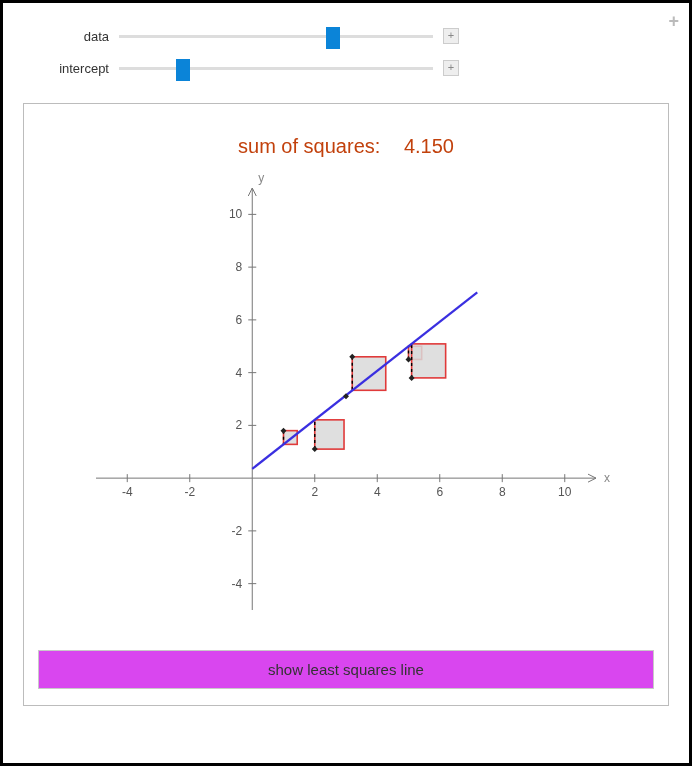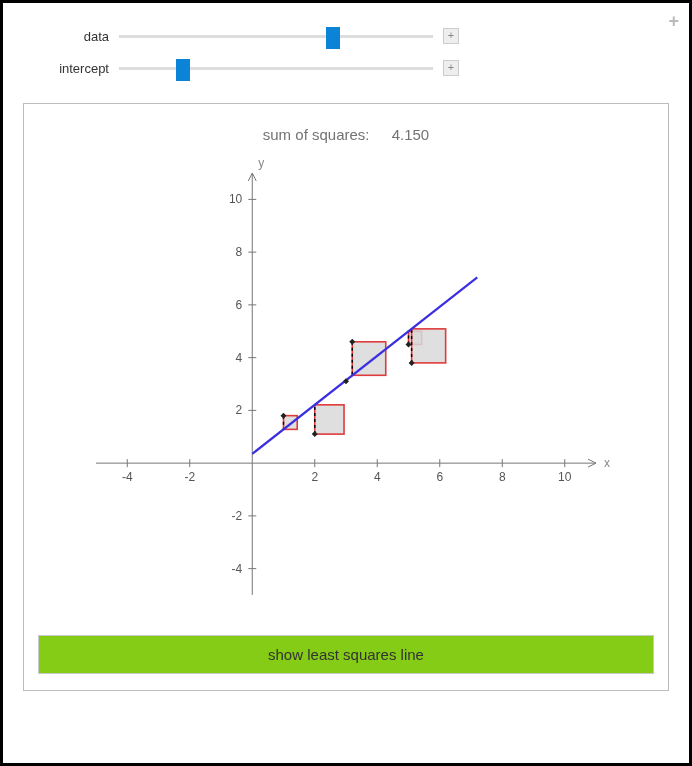--- a/index.html
+++ b/index.html
@@ -10,24 +10,24 @@
   .row-label{width:82px;text-align:right;padding-right:10px;color:#333}
   .setter{display:flex;gap:0}
   .setter button{border:1px solid #ccc;background:#f0f0f0;padding:4px 10px;font-size:13px;color:#333;cursor:pointer}
   .setter button.active{background:#d9ecff;border-color:#9cc3ea}
   .slider-wrap{display:flex;align-items:center;width:340px}
   .slider{position:relative;flex:1;height:18px}
   .track{position:absolute;left:0;right:0;top:8px;height:3px;background:#ddd}
   .thumb{position:absolute;top:0;width:14px;height:22px;background:#0b84d8;cursor:pointer}
   .plusbox{width:14px;height:14px;border:1px solid #ccc;background:#eee;color:#888;font-size:11px;line-height:13px;text-align:center;margin-left:10px}
   .stage{border:1px solid #bcbcbc;padding:14px 14px 16px 14px}
-  .sos{ text-align:center;font-size:15px;color:#737373;margin:8px 0 6px 0 }
+  .sos{ text-align:center;font-size:20px;color:#c2410c;margin:17px 0 6px 0 }
   .sos .val{margin-left:18px}
   .plot{display:block;margin:0 auto}
-  .btn-wide{display:block;width:100%;margin-top:16px;padding:10px 0;background:#84cc16;border:1px solid #c9c9c9;color:#333;font-size:15px;cursor:pointer}
+  .btn-wide{display:block;width:100%;margin-top:16px;padding:10px 0;background:#d946ef;border:1px solid #c9c9c9;color:#333;font-size:15px;cursor:pointer}
 </style>
 </head>
 <body>
 
 <div class="outer">
   <div class="plus-corner">+</div>
 
   <div class="controls">
 
     <div class="row">

